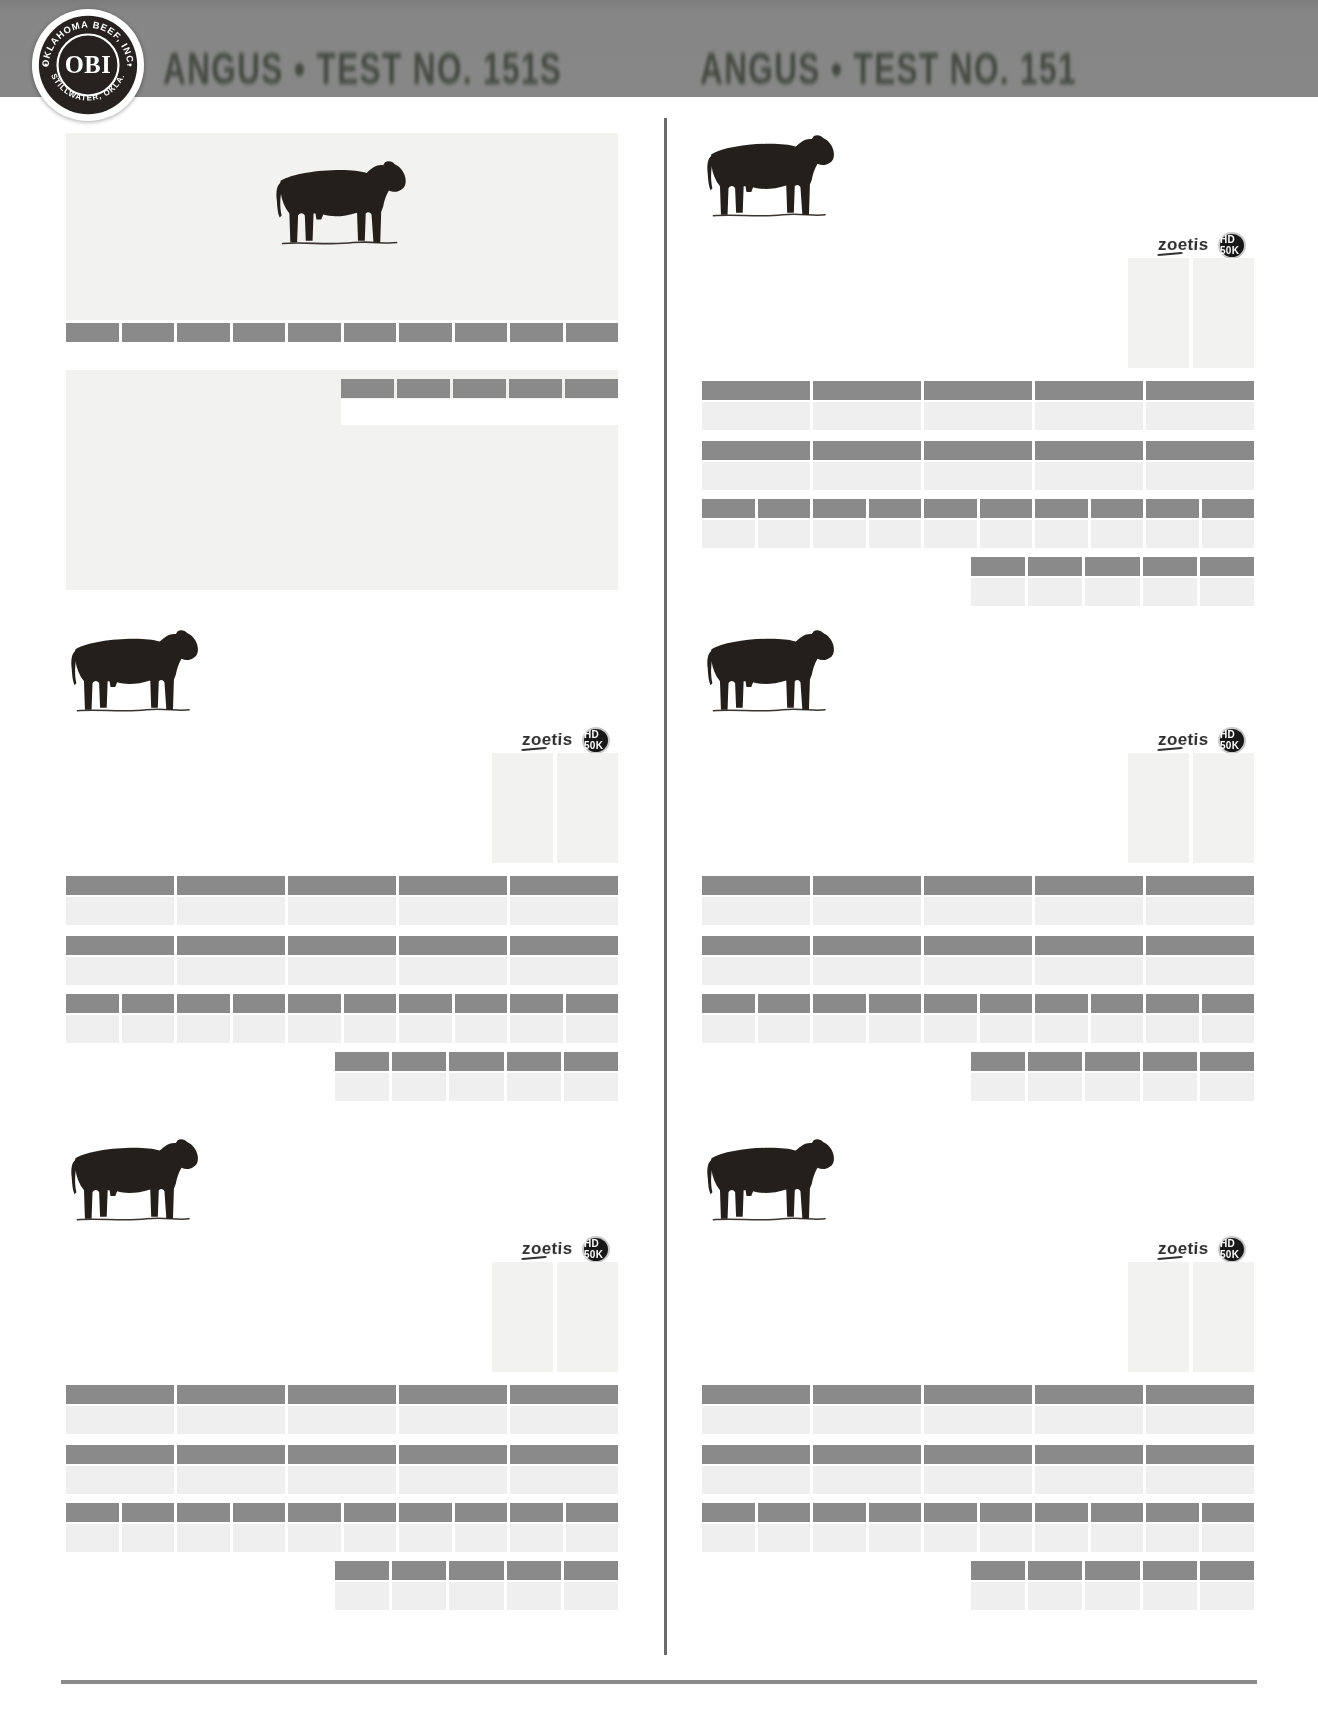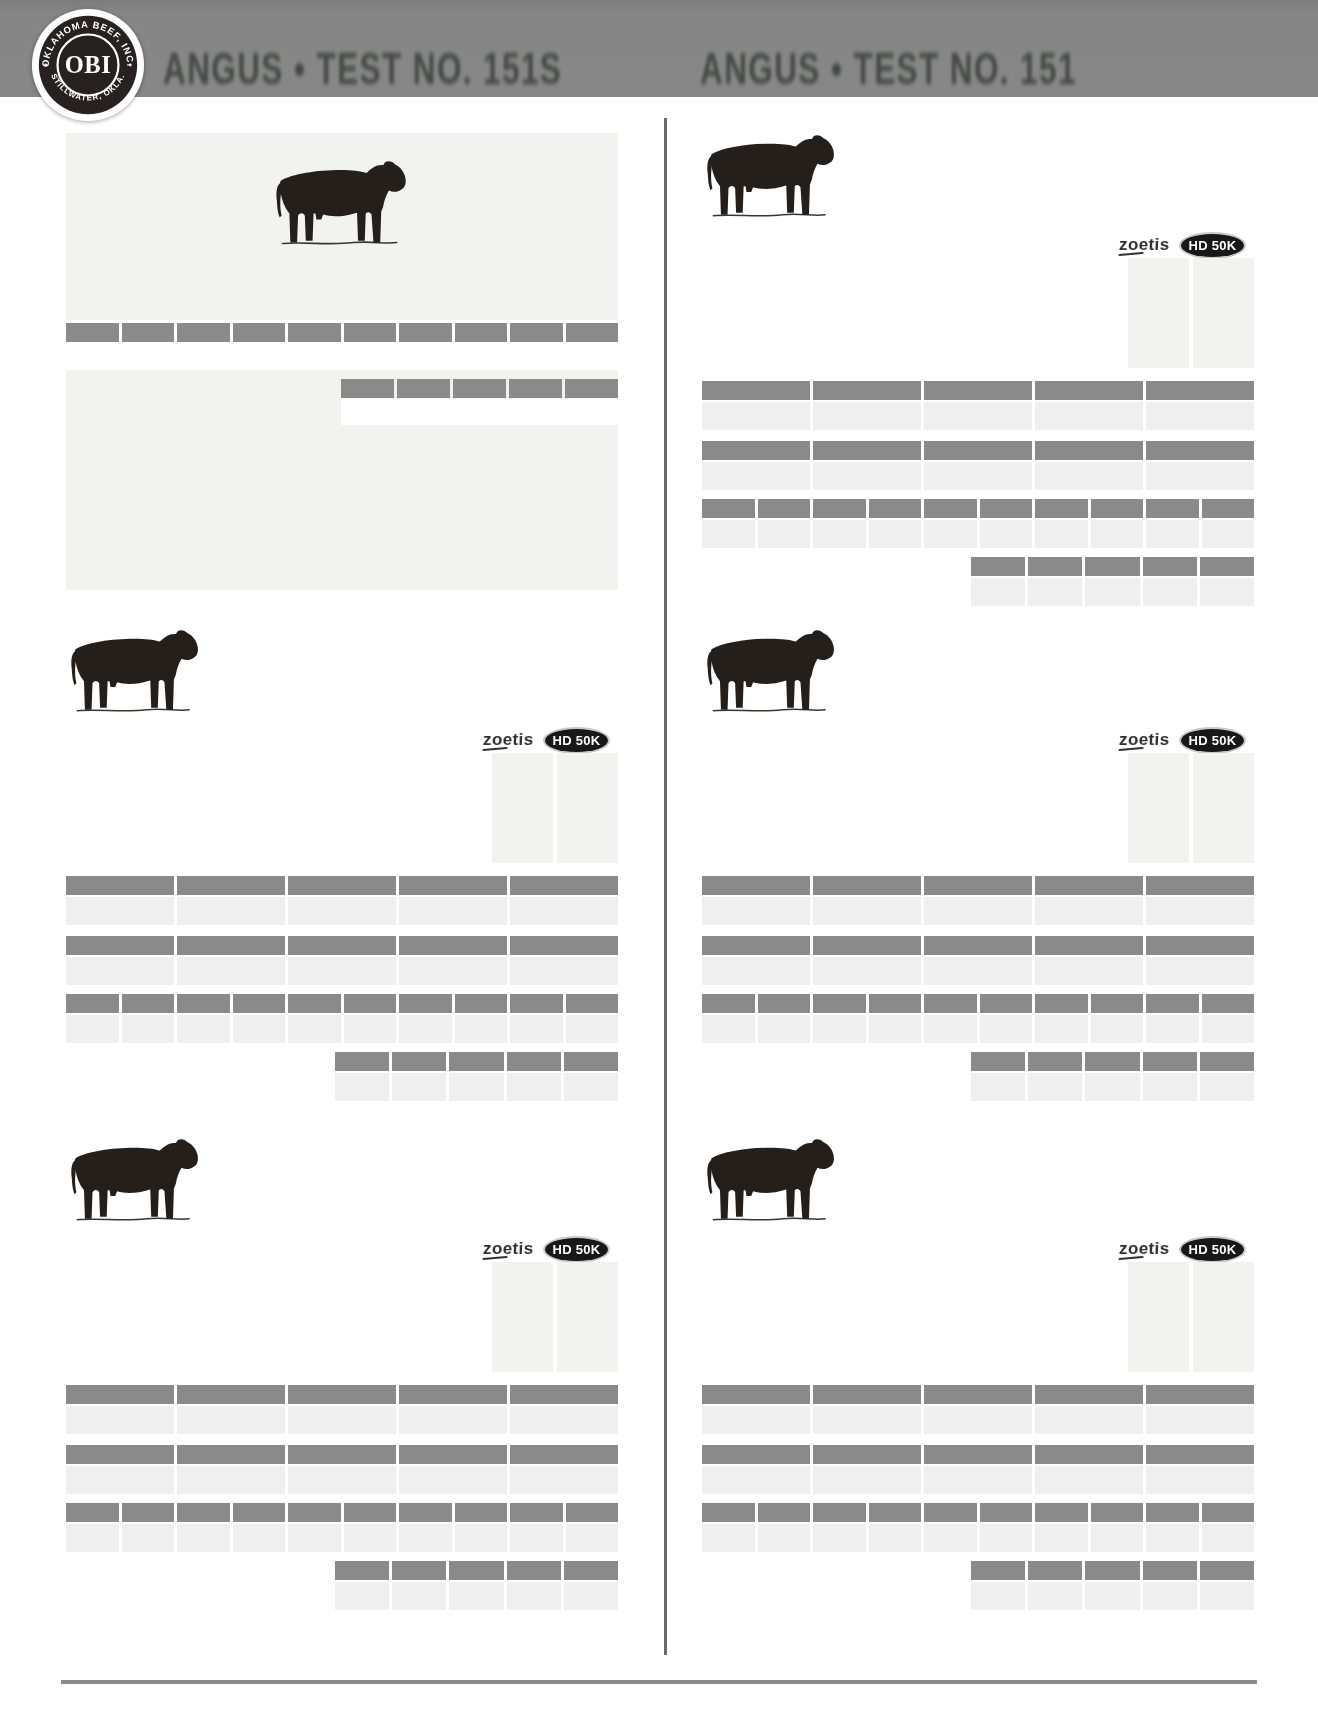--- a/index.html
+++ b/index.html
@@ -37,23 +37,23 @@
   .bull{position:absolute;width:142px;height:96px;color:#251f1b;}
   .std-bull{left:0;top:0;}
 
   
   .brand-row{position:absolute;top:106px;right:10px;height:24px;display:flex;
              align-items:center;gap:11px;}
   .zoetis{position:relative;font-weight:700;font-size:17px;letter-spacing:.4px;
           color:#2e2e2e;transform:skewX(-3deg);filter:blur(.4px);}
   .zoetis::after{content:"";position:absolute;left:0;bottom:0;width:25px;height:2.4px;
                  background:#2e2e2e;border-radius:2px;transform:rotate(-5deg);}
-  .hd50k{width:63px;height:23px;background:#181818;border-radius:50%;
+  .hd50k{width:24px;height:23px;background:#181818;border-radius:50%;
          box-shadow:0 0 0 2px #c9c9c9;display:flex;align-items:center;justify-content:center;
-         color:#ffffff;font-weight:700;font-size:13px;letter-spacing:.3px;filter:blur(.3px);}
+         color:#ffffff;font-weight:700;font-size:10px;letter-spacing:.3px;filter:blur(.3px);}
 
   
   .ped-boxes{position:absolute;top:131px;right:0;display:flex;gap:4px;}
   .ped-box{width:61px;height:110px;background:#f2f2f1;}
 
   
   .table{position:absolute;left:0;right:0;}
   .tA{top:254px;} .tB{top:314px;} .tC{top:372px;}
   .tD{top:430px;left:269px;right:0;}
   .trow{display:flex;gap:3px;}

